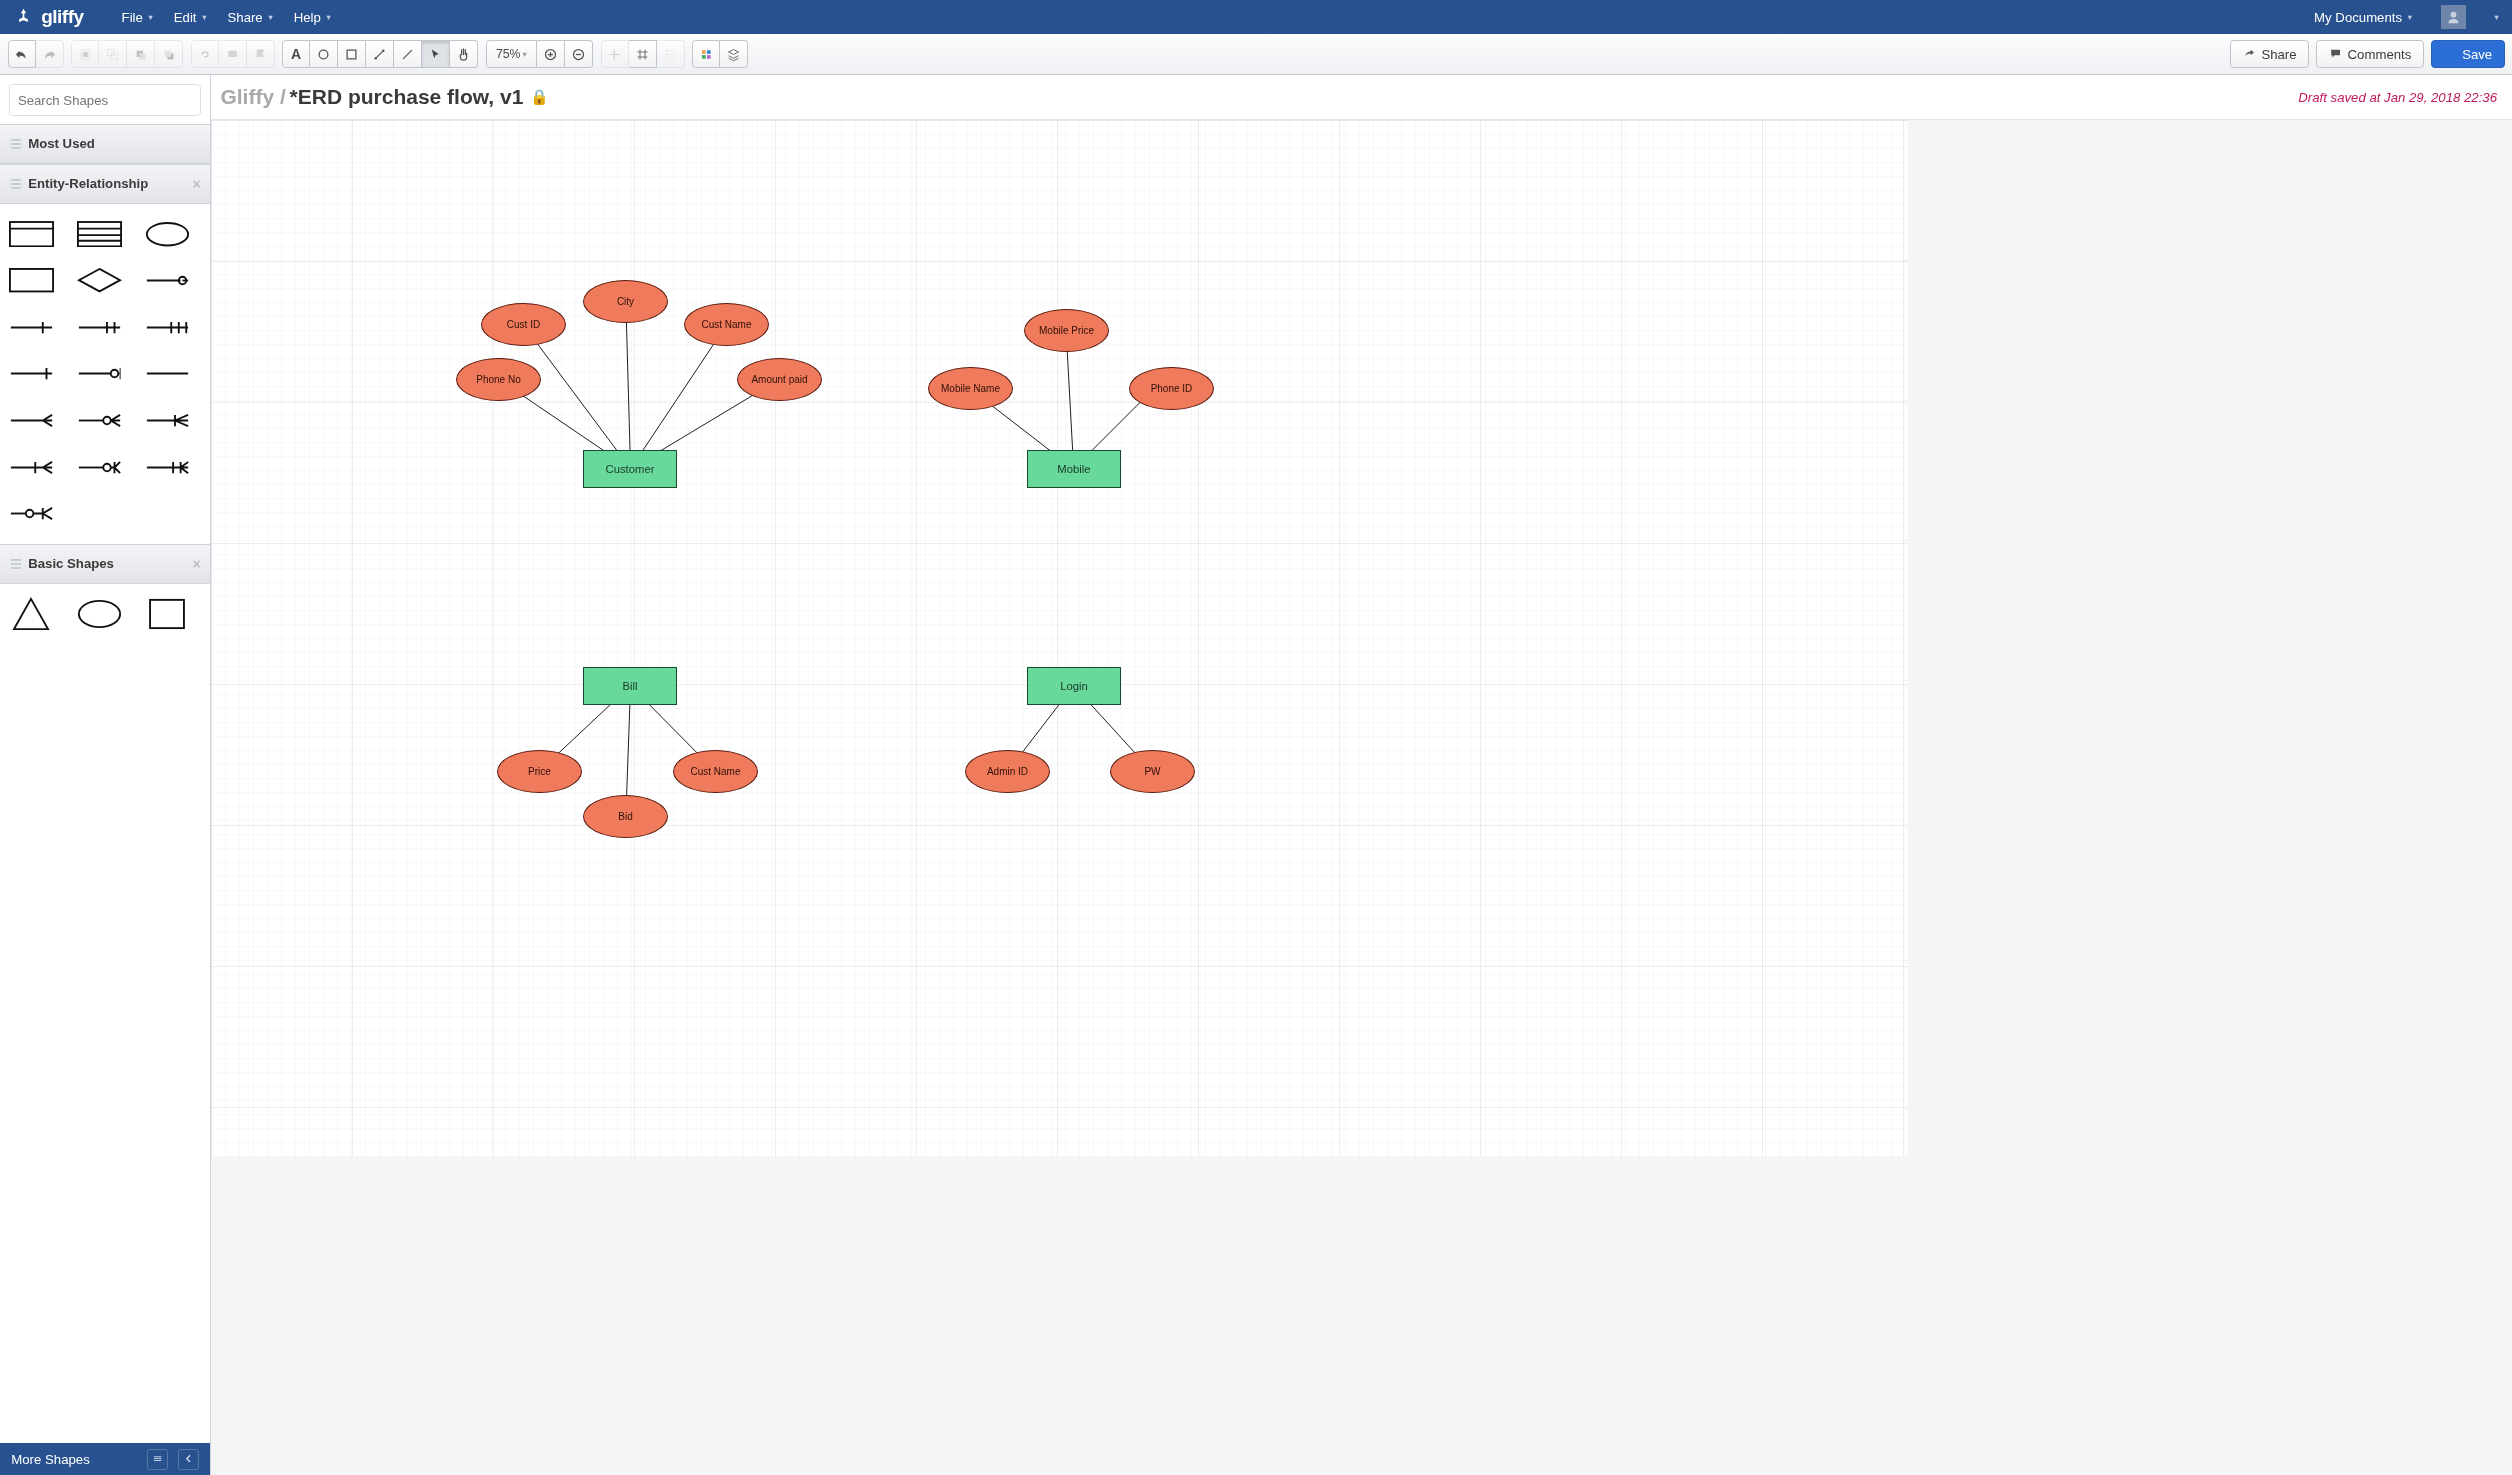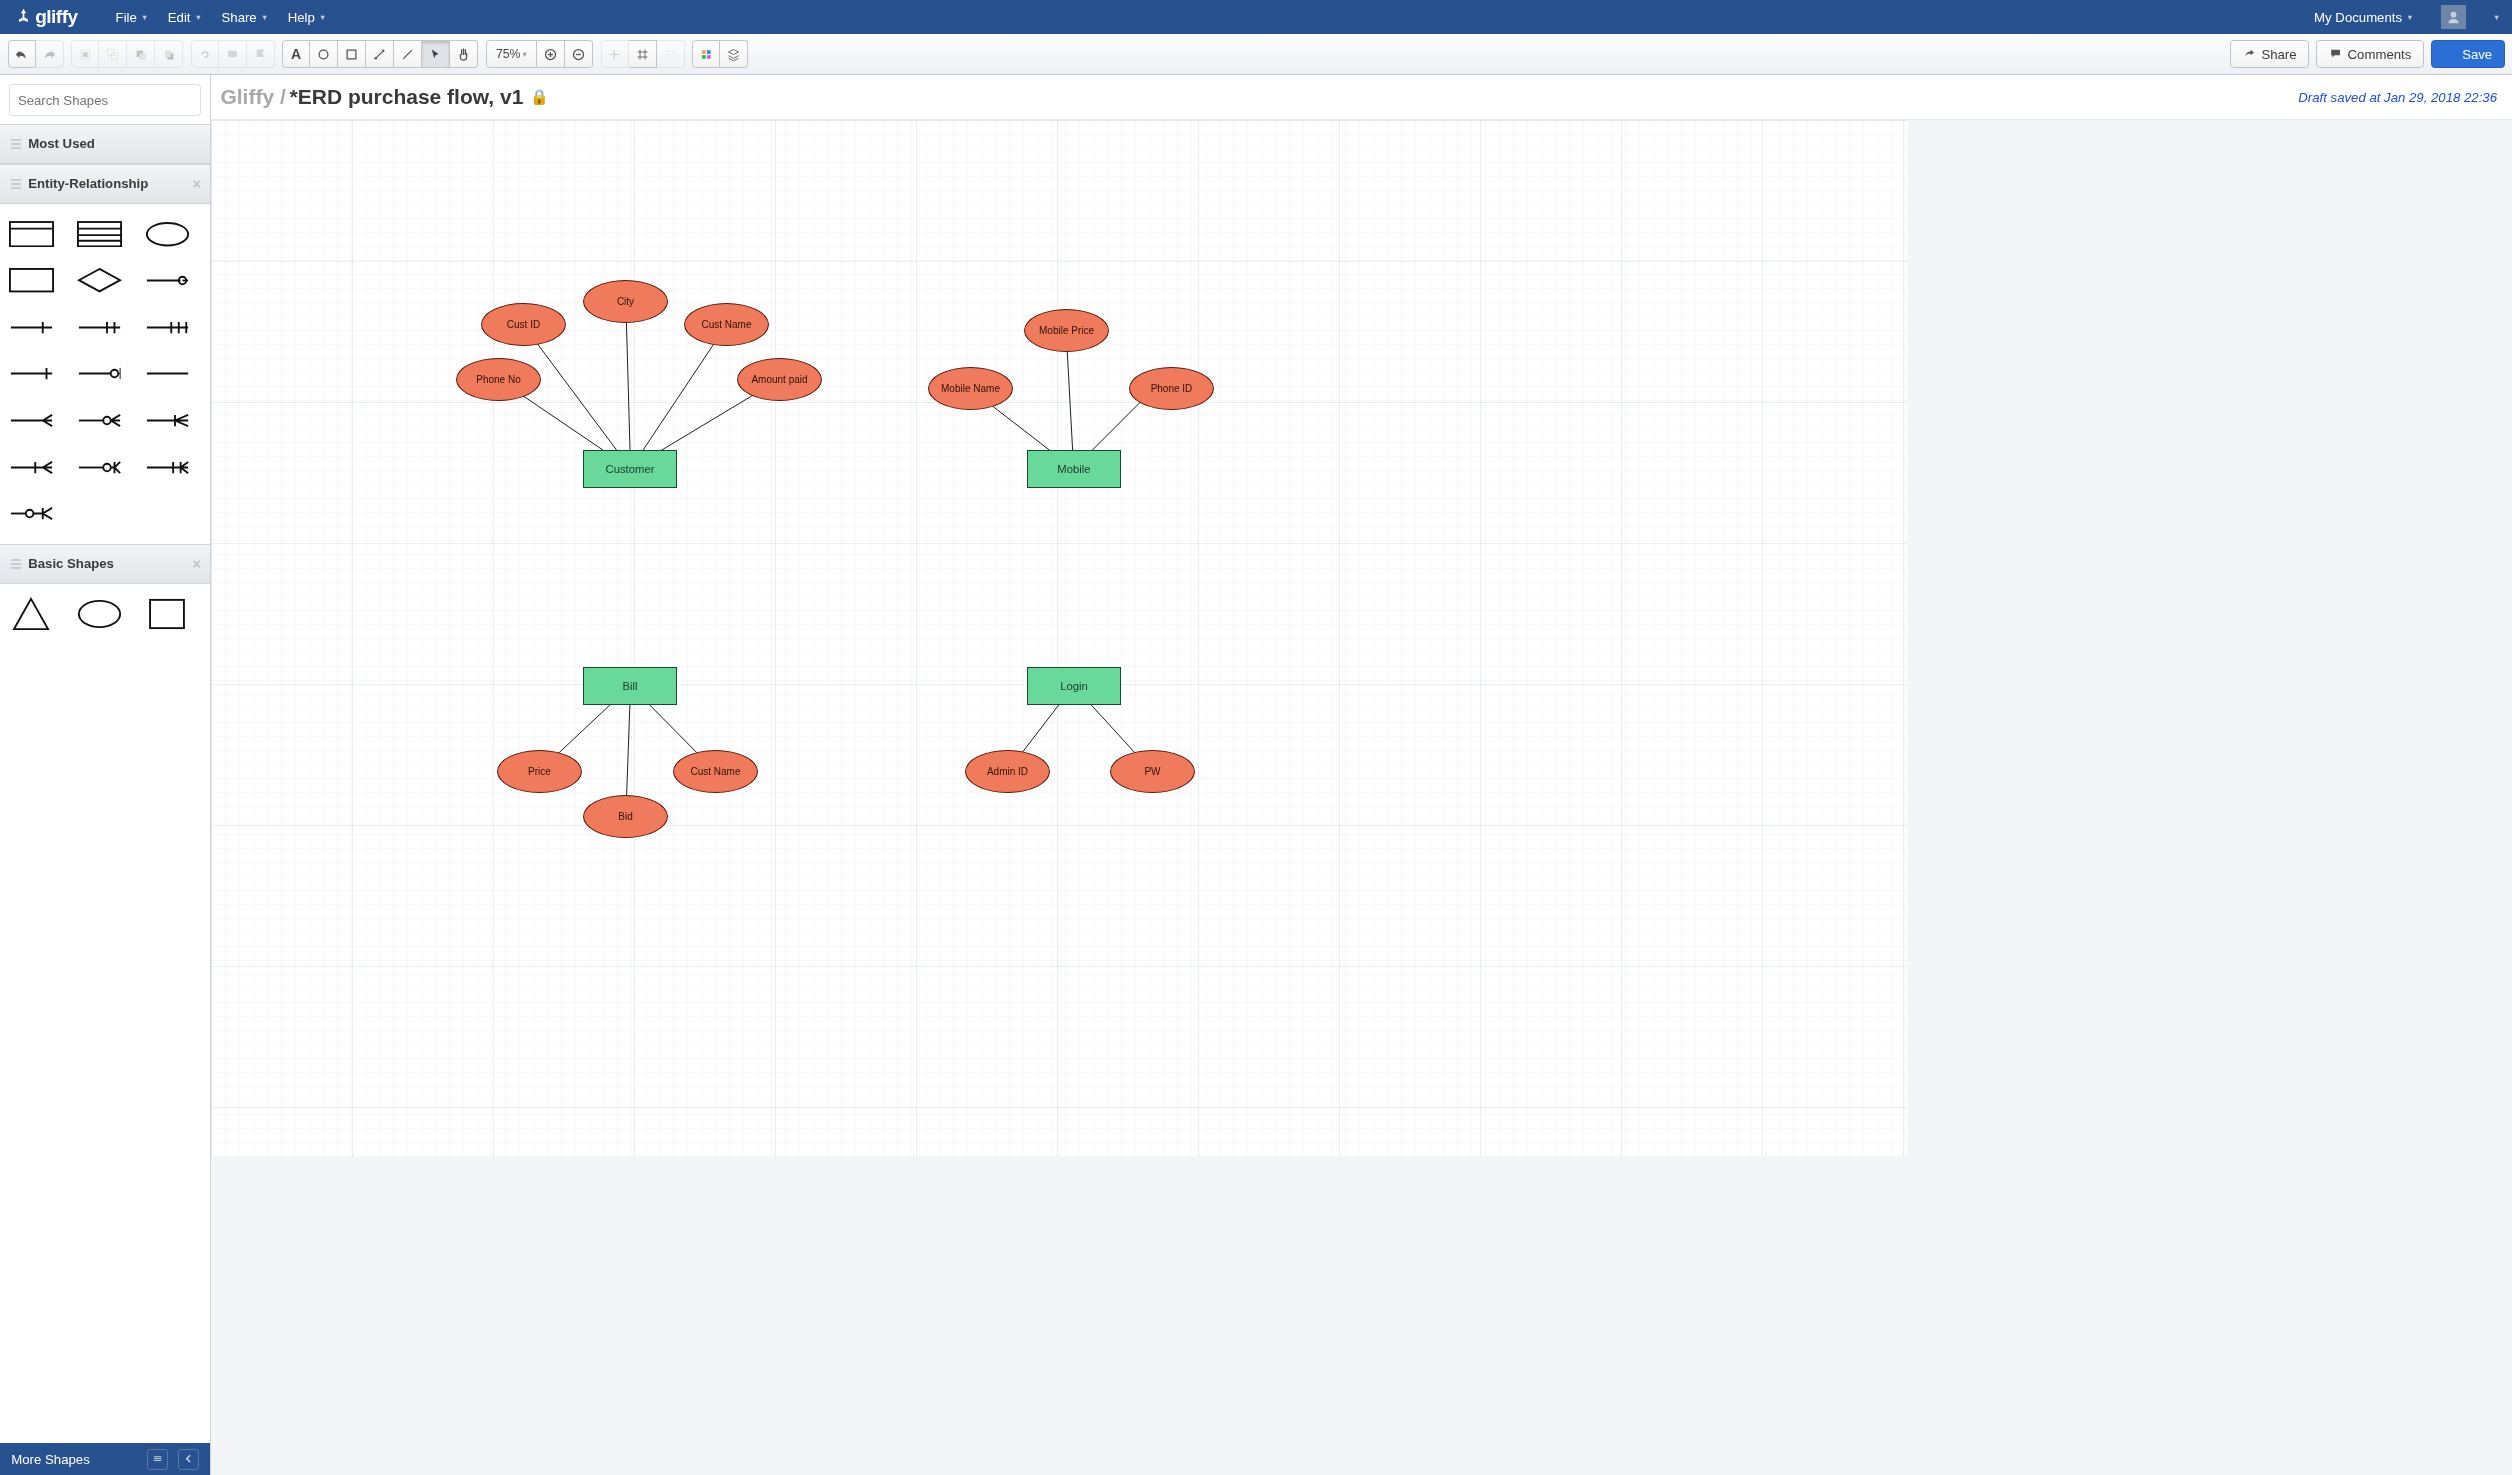--- a/index.html
+++ b/index.html
@@ -8,21 +8,21 @@
 
 .menubar {
   height: 34px;
   background: #28528f;
   color: #fff;
   display: flex;
   align-items: center;
   padding: 0 13.2px;
   font-size: 13.2px;
 }
-.logo { display: flex; align-items: center; gap: 1px; font-weight: 700; font-size: 19px; margin-right: 38px; letter-spacing: -0.5px;}
+.logo { display: flex; align-items: center; gap: 7px; font-weight: 700; font-size: 19px; margin-right: 38px; letter-spacing: -0.5px;}
 .logo svg { width: 21px; height: 21px; }
 .menu-items { display: flex; gap: 21px; }
 .menu-item { display: flex; align-items: center; gap: 5.7px; cursor: pointer; }
 .menubar-right { margin-left: auto; display: flex; align-items: center; gap: 29px; }
 .user-sq { width: 24.5px; height: 24.5px; background: #6d86aa; display:flex;align-items:center;justify-content:center;}
 .caret { font-size: 8.5px; opacity: .7; }
 
 
 .toolbar {
   height: 41px;
@@ -82,21 +82,21 @@
   font-size:13.2px;padding:0 11.3px;gap:9.4px;
 }
 .sb-footer .ft-ico{width:21px;height:21px;border:0.9px solid #5877a3;border-radius:2.8px;display:flex;align-items:center;justify-content:center;}
 
 
 .canvas-wrap{flex:1;background:#f4f5f7;display:flex;flex-direction:column;}
 .doc-bar{height:45px;display:flex;align-items:center;padding:0 15px 0 9.4px;background:#fff;border-bottom:0.9px solid #e7e7e7;}
 .doc-crumb{color:#a9a9a9;font-size:21px;font-weight:700;}
 .doc-title{color:#3a3a3a;font-size:21px;font-weight:700;margin-left:3.8px;}
 .lock{color:#e2b22e;margin-left:7.5px;font-size:15px;}
-.draft-info{margin-left:auto;color:#1d4ed8;font-style:italic;font-size:13.2px;}
+.draft-info{margin-left:auto;color:#be185d;font-style:italic;font-size:13.2px;}
 .canvas-scroll{flex:1;overflow:auto;}
 .canvas{
   width:1697px;height:1037px;position:relative;
   background-color:#ffffff;
   background-image:
     linear-gradient(rgba(160,180,200,.09) 0.9px, transparent 0.9px),
     linear-gradient(90deg, rgba(160,180,200,.09) 0.9px, transparent 0.9px),
     linear-gradient(rgba(160,180,200,.22) 0.9px, transparent 0.9px),
     linear-gradient(90deg, rgba(160,180,200,.22) 0.9px, transparent 0.9px);
   background-size:14px 14px,14px 14px,141px 141px,141px 141px;

